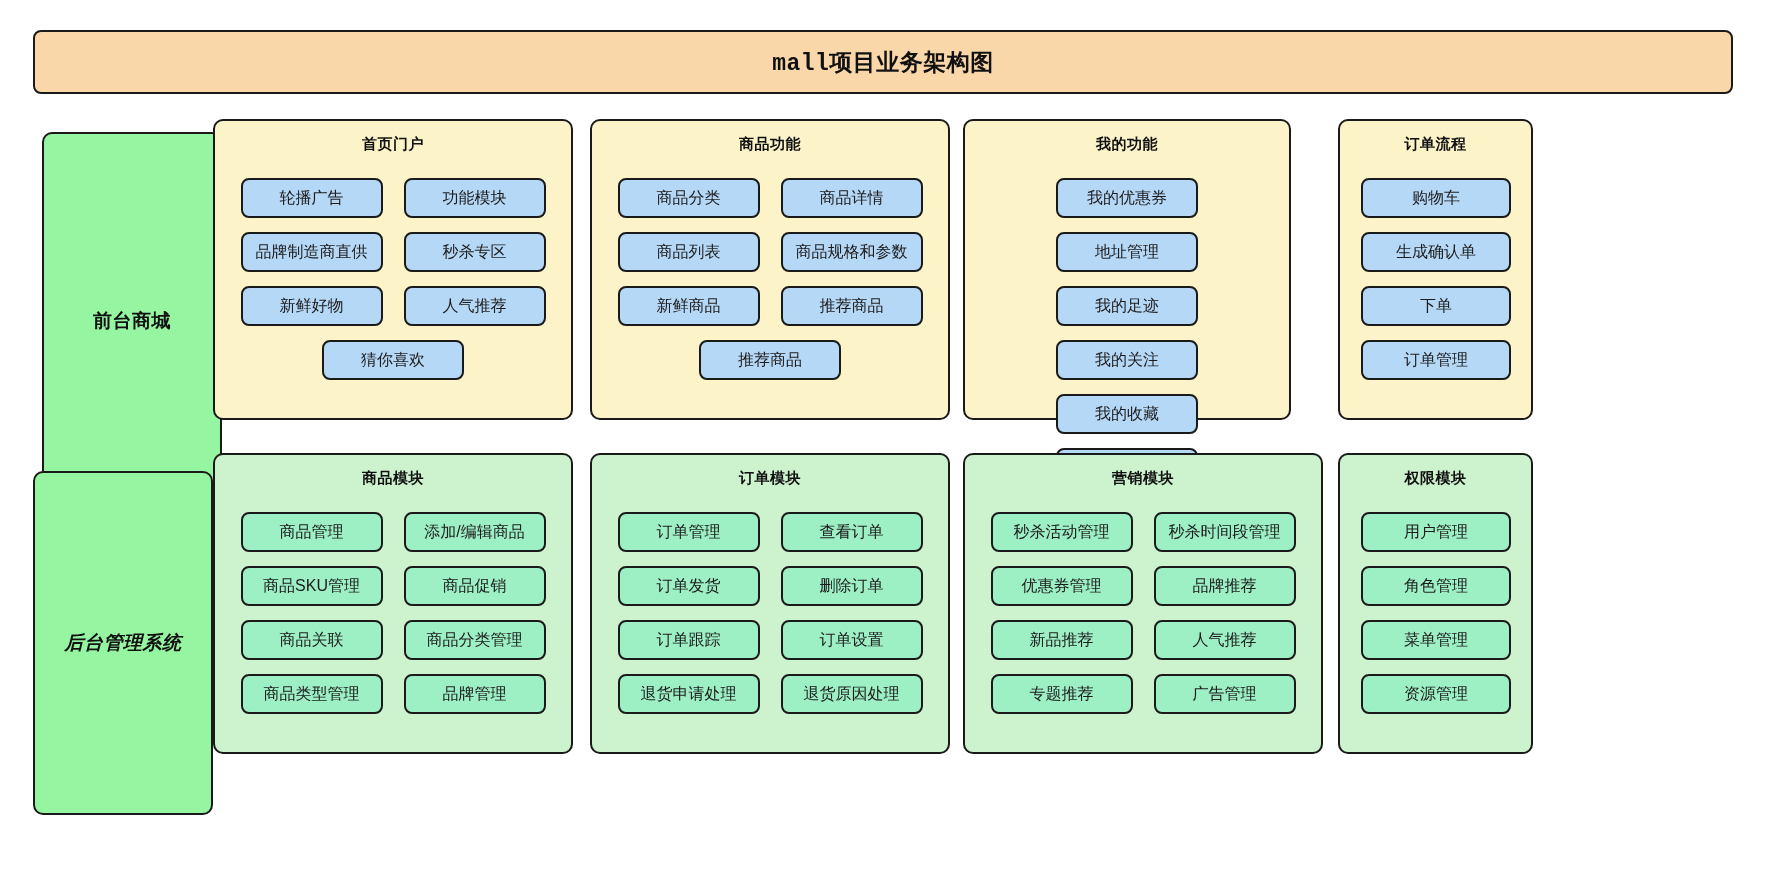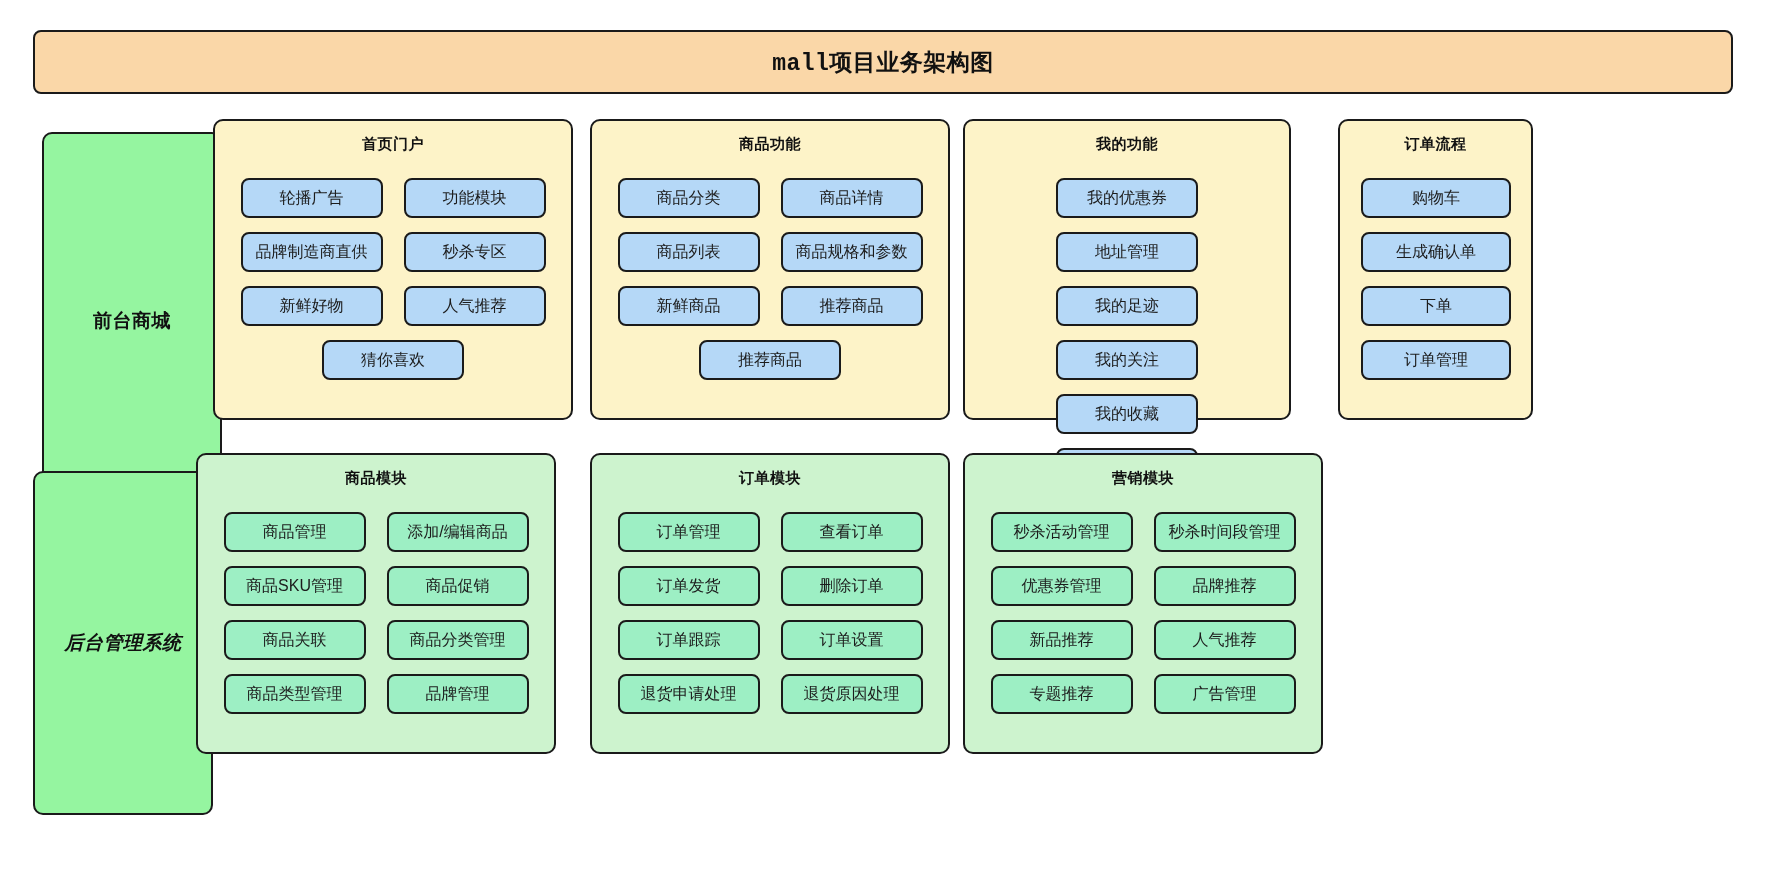--- a/index.html
+++ b/index.html
@@ -105,21 +105,21 @@
   .panel.bottom { background: #cdf3ce; }
   .panel.bottom .chip { background: #9defc4; border-radius: 8px; }
 
   
   #panel-home      { left: 213px; top: 119px; width: 360px; height: 301px; }
   #panel-product   { left: 590px; top: 119px; width: 360px; height: 301px; }
   #panel-mine      { left: 963px; top: 119px; width: 328px; height: 301px; }
   #panel-order     { left: 1338px; top: 119px; width: 195px; height: 301px; }
 
   
-  #panel-goods-mod { left: 196px; top: 453px; width: 360px; height: 301px; }
+  #panel-goods-mod { left: 213px; top: 453px; width: 360px; height: 301px; }
   #panel-order-mod { left: 590px; top: 453px; width: 360px; height: 301px; }
   #panel-mkt-mod   { left: 963px; top: 453px; width: 360px; height: 301px; }
   #panel-auth-mod  { left: 1338px; top: 453px; width: 195px; height: 301px; }
 
   
   .panel.wide .chip { width: 142px; }
   .panel.single .chip { width: 150px; }
 </style>
 </head>
 <body>
@@ -221,14 +221,23 @@
       <div class="chip">秒杀时间段管理</div>
       <div class="chip">优惠券管理</div>
       <div class="chip">品牌推荐</div>
       <div class="chip">新品推荐</div>
       <div class="chip">人气推荐</div>
       <div class="chip">专题推荐</div>
       <div class="chip">广告管理</div>
     </div>
   </div>
 
+  <div class="panel bottom single" id="panel-auth-mod">
+    <div class="panel-title">权限模块</div>
+    <div class="chips">
+      <div class="chip">用户管理</div>
+      <div class="chip">角色管理</div>
+      <div class="chip">菜单管理</div>
+      <div class="chip">资源管理</div>
+    </div>
+  </div>
 
 </div>
 
 </body></html>

